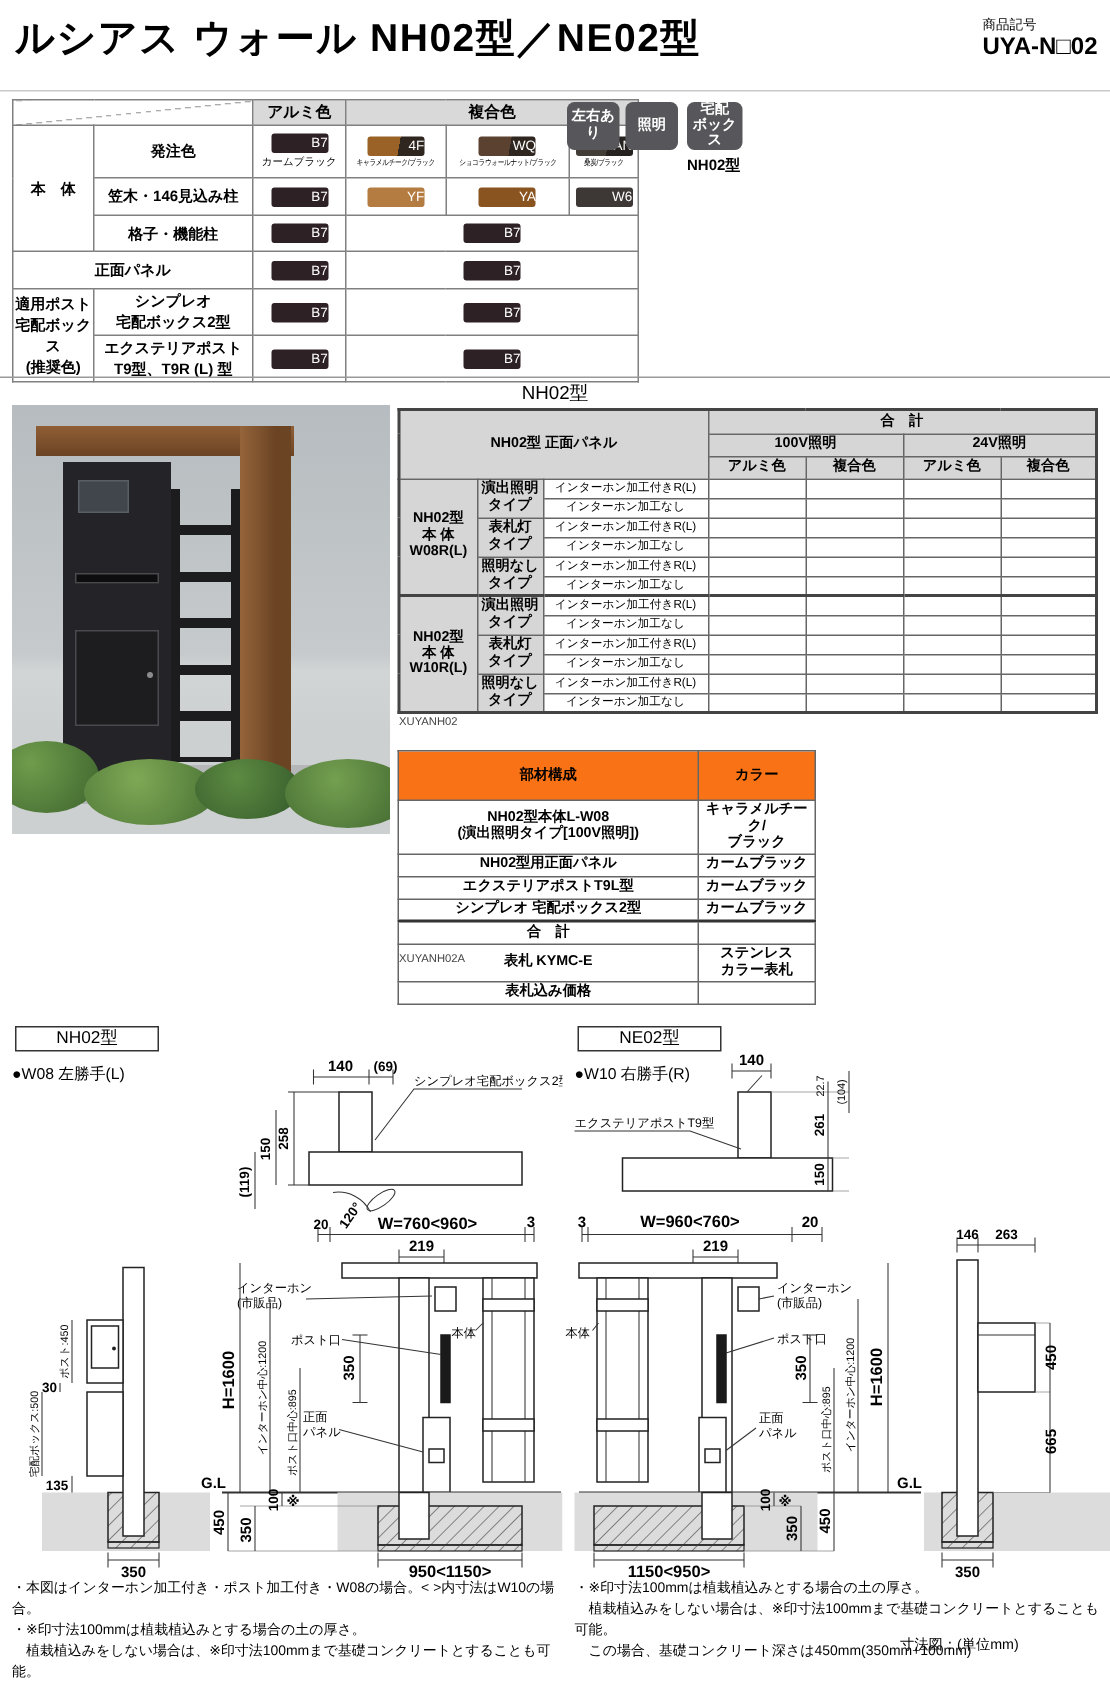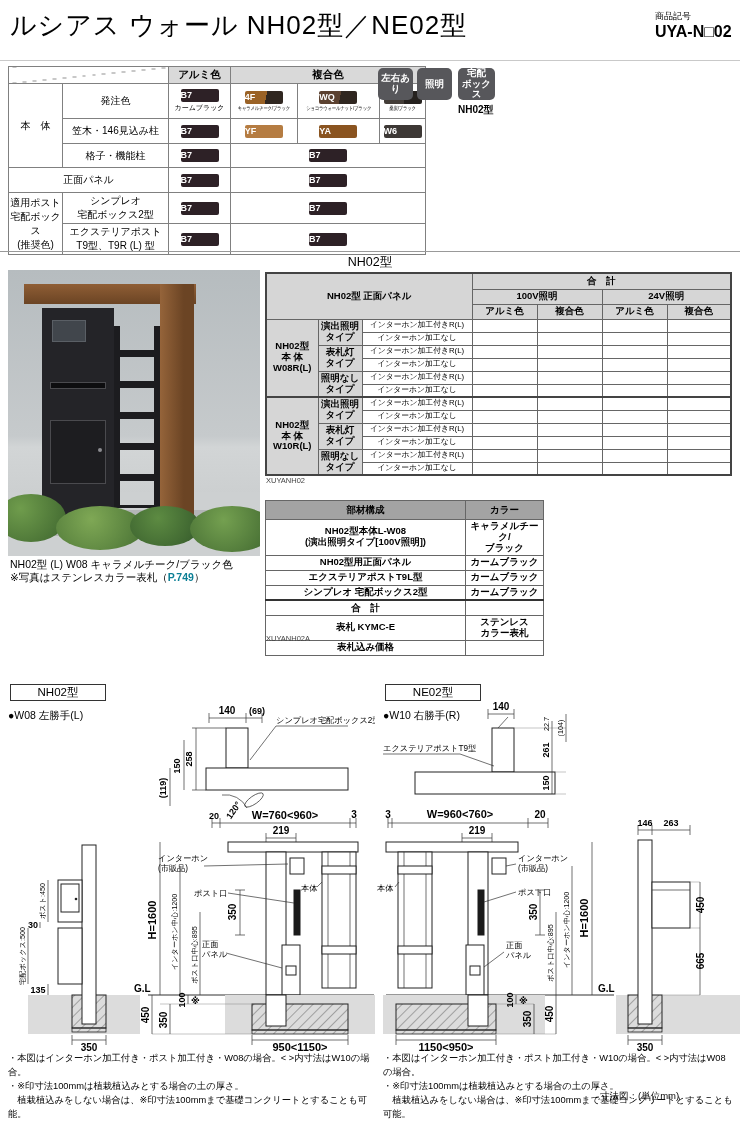--- a/index.html
+++ b/index.html
@@ -1,31 +1,31 @@
 <!DOCTYPE html>
 <html><head>
 <meta charset="utf-8">
 <style>
 *{margin:0;padding:0;box-sizing:border-box}
 body{background:#fff;font-family:"Liberation Sans","DejaVu Sans",sans-serif;color:#000}
 .page{position:relative;width:740px;height:1123px;background:#fff;overflow:hidden}
 .pre{white-space:pre-line}
-.title{position:absolute;left:10px;top:8px;font-size:26px;font-weight:normal;letter-spacing:1px}
+.title{position:absolute;left:10px;top:8px;font-size:26px;font-weight:bold;letter-spacing:1px}
 .code-block{position:absolute;left:655px;top:10px}
 .code-label{font-size:9px;font-weight:normal}
 .code-val{font-size:16px;font-weight:bold}
 .hrule{position:absolute;left:0;top:60px;width:740px;border-top:1px solid #c9c9c9}
 
 
 table.ctable{position:absolute;left:8px;top:66px;border-collapse:collapse;table-layout:fixed;border:1.5px solid #555}
 .ctable td,.ctable th{border:1px solid #808080;font-size:10px;text-align:center;vertical-align:middle;padding:1px}
 .ctable th{background:#d9d9d9;font-weight:bold;height:17px;font-size:10.5px}
-.ctable td.lblc{font-weight:normal}
+.ctable td.lblc{font-weight:bold}
 .diag{background:linear-gradient(to bottom right,#fff 49.4%,#909090 49.4%,#909090 50.6%,#fff 50.6%) !important}
-.sw{display:inline-block;width:38px;height:13px;border-radius:2px;color:#fff;font-size:9px;font-weight:bold;line-height:13px;text-align:left}
+.sw{display:inline-block;width:38px;height:13px;border-radius:2px;color:#fff;font-size:9px;font-weight:normal;line-height:13px;text-align:right}
 .swl{font-size:7px;white-space:nowrap;margin-top:1px}
 .swl-sm{font-size:5.4px;letter-spacing:-0.3px;transform:scaleX(0.82);transform-origin:center}
 .r1{height:35px}.r2{height:25px}.r3{height:24px}.r4{height:25px}.r5{height:27px}.r6{height:29px}
 
 
 .tag{position:absolute;top:68px;width:35px;height:32px;background:#57575b;border-radius:5px;color:#fff;font-size:9.5px;font-weight:bold;display:flex;align-items:center;justify-content:center;text-align:center;line-height:1.15}
 .tag-model{position:absolute;left:458px;top:103px;font-size:10px;font-weight:bold}
 
 
 .sect-line{position:absolute;left:0;top:251px;width:740px;border-top:1px solid #999}
@@ -54,21 +54,21 @@
 .ptable td.grp,.ptable td.typ{background:#d6d6d6;font-weight:bold;font-size:9.5px}
 .ptable td.sub{font-size:7.8px;height:13px}
 .ptable td.pc{background:#fff}
 .ptable tr.sep td{border-top:2px solid #444}
 .pt-panel{font-size:10.5px}
 .tcode{position:absolute;font-size:7.5px;color:#444}
 
 
 table.parts{position:absolute;left:265px;top:500px;border-collapse:collapse;table-layout:fixed;border:1.5px solid #333}
 .parts th,.parts td{border:1px solid #666;font-size:9.5px;font-weight:bold;text-align:center;vertical-align:middle;padding:1px;line-height:1.15}
-.parts th{background:#a3a3a3;height:19px}
+.parts th{background:#f97316;height:33px}
 .parts tr.sep td{border-top:2px solid #333}
 .parts .h2{height:24px}.parts .h1{height:15px}
 
 
 .banner{position:absolute;left:8px;top:648px;width:724px;height:25px;background:#dc6e3d;border-radius:12.5px;color:#fff;font-size:14.5px;font-weight:bold;display:flex;align-items:center;justify-content:center;letter-spacing:6px}
 .mbox{position:absolute;width:96px;height:17px;border:1.5px solid #333;font-size:11.5px;text-align:center;line-height:15px}
 .variant{position:absolute;font-size:10.5px}
 svg.dia{position:absolute;pointer-events:none}
 .dia .sln{fill:#fff;stroke:#222;stroke-width:1}
 .dia .sfl{fill:#1a1a1a;stroke:#1a1a1a}
@@ -175,24 +175,20 @@
       <div class="ph-plate" style="position:absolute;left:10px;top:12px"></div>
       <div class="ph-slot" style="left:8px;top:74px"></div>
       <div class="ph-door" style="left:8px;top:112px"></div>
       <div class="ph-knob" style="left:56px;top:140px"></div>
     </div>
     <div class="ph-grid"></div>
     <div class="bush" style="left:-12px;bottom:14px;width:70px;height:48px;background:radial-gradient(circle at 35% 30%,#6f9c4c,#3c632d)"></div>
     <div class="bush" style="left:48px;bottom:6px;width:88px;height:44px;background:radial-gradient(circle at 40% 30%,#7fa855,#466f33)"></div>
     <div class="bush" style="left:122px;bottom:10px;width:70px;height:40px;background:radial-gradient(circle at 40% 30%,#5d8b42,#33582a)"></div>
     <div class="bush" style="left:182px;bottom:4px;width:84px;height:46px;background:radial-gradient(circle at 40% 30%,#74a050,#3c632d)"></div>
-  </div>
-  <div class="caption">
-    <div>NH02型 (L) W08 キャラメルチーク/ブラック色</div>
-    <div><span>※写真はステンレスカラー表札（</span><span class="plink">P.749</span><span>）</span></div>
   </div>
 
   <table class="ptable">
     <colgroup>
         <col style="width:52px">
         <col style="width:44px">
         <col style="width:110px">
         <col style="width:65px">
         <col style="width:65px">
         <col style="width:65px">
@@ -605,20 +601,19 @@
     </g>
   </svg>
 
   <div class="notes notes-l">
     <div>・本図はインターホン加工付き・ポスト加工付き・W08の場合。&lt; &gt;内寸法はW10の場合。</div>
     <div>・※印寸法100mmは植栽植込みとする場合の土の厚さ。</div>
     <div>　植栽植込みをしない場合は、※印寸法100mmまで基礎コンクリートとすることも可能。</div>
     <div>　この場合、基礎コンクリート深さは450mm(350mm+100mm)</div>
   </div>
   <div class="notes notes-r">
-    <div>・本図はインターホン加工付き・ポスト加工付き・W10の場合。&lt; &gt;内寸法はW08の場合。</div>
     <div>・※印寸法100mmは植栽植込みとする場合の土の厚さ。</div>
     <div>　植栽植込みをしない場合は、※印寸法100mmまで基礎コンクリートとすることも可能。</div>
     <div>　この場合、基礎コンクリート深さは450mm(350mm+100mm)</div>
   </div>
   <div class="unit-note">寸法図：(単位mm)</div>
 
 </div>
 
 </body></html>

